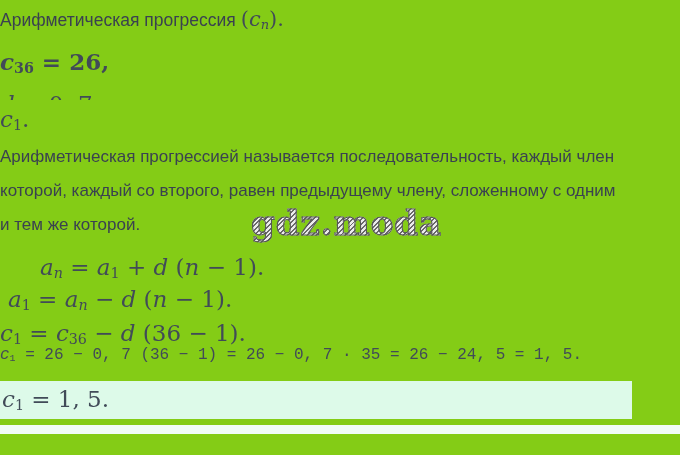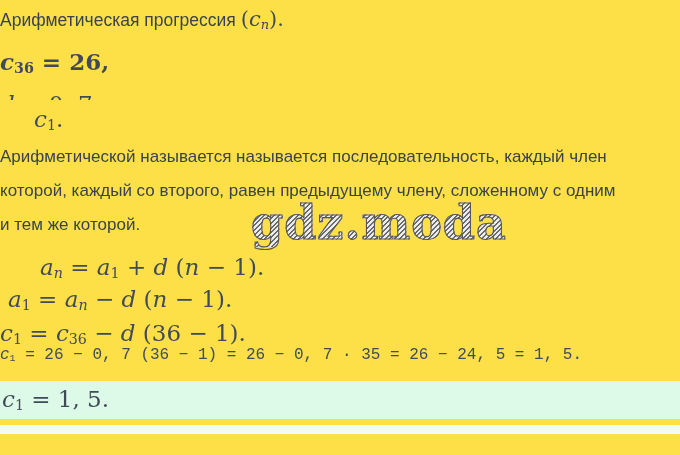--- a/index.html
+++ b/index.html
@@ -1,20 +1,20 @@
 <!DOCTYPE html>
 <html><head>
 <meta charset="utf-8">
 <style>
   html, body { margin: 0; padding: 0; background: #ffffff; }
   .page {
     position: relative;
     width: 680px;
     height: 455px;
-    background: #fde047;
+    background: #84cc16;
     overflow: hidden;
   }
   .sans {
     font-family: "Liberation Sans", sans-serif;
     color: #3a4250;
   }
   .math {
     font-family: "DejaVu Serif", serif;
     color: #414b58;
   }
@@ -47,40 +47,40 @@
     line-height: 34px;
   }
   .def-line { white-space: nowrap; }
 
   .watermark {
     position: absolute;
     left: 251px;
     top: 199px;
     font-family: "DejaVu Serif", serif;
     font-weight: bold;
-    font-size: 46px;
+    font-size: 34px;
     line-height: 48px;
     letter-spacing: 1px;
     color: transparent;
     background: repeating-linear-gradient(135deg, #6a6a6a 0px, #6a6a6a 1.4px, #ececec 1.4px, #ececec 3.4px);
     -webkit-background-clip: text;
     background-clip: text;
     -webkit-text-stroke: 1.1px #565656;
   }
 
   .formula-1 { top: 252px; margin-left: 40px; }
   .formula-2 { top: 284px; padding-left: 8px; }
   .formula-3 { top: 318px; }
   .calc-line { top: 340px; font-size: 16px; font-family: Liberation Mono, monospace; }
 
   .answer-band {
     position: absolute;
     left: 0;
     top: 381px;
-    width: 680px;
+    width: 632px;
     height: 38px;
   }
   .answer-text { position: absolute; left: 2px; top: 3px; }
   .faint-band {
     position: absolute;
     left: 0;
     top: 425px;
     width: 680px;
     height: 9px;
   }
@@ -93,24 +93,24 @@
   <div class="abs sans title" style="color: rgb(58, 66, 80);">
     <span>Арифметическая прогрессия </span><span class="math math-inline" style="color: rgb(65, 75, 88);"><span class="m-u">(</span><span class="m-t">c</span><span class="m-i">n</span><span class="m-u">).</span></span>
   </div>
 
   <div class="abs math math-line given-1" style="color: rgb(65, 75, 88);"><span class="m-t">c</span><span class="m-s">36</span><span class="m-u"> = 26,</span></div>
 
   <div class="abs clipped-line">
     <span class="inner math math-line" style="color: rgb(65, 75, 88);"><span class="m-t">d</span><span class="m-u"> = 0, 7</span></span>
   </div>
 
-  <div class="abs math math-line given-2" style="color: rgb(65, 75, 88); margin-left: 34px;"><span class="m-t">c</span><span class="m-s">1</span><span class="m-u">.</span></div>
+  <div class="abs math math-line given-2" style="color: rgb(65, 75, 88);"><span class="m-t">c</span><span class="m-s">1</span><span class="m-u">.</span></div>
 
   <div class="abs sans definition" style="color: rgb(58, 66, 80);">
-    <div class="def-line">Арифметической называется называется последовательность, каждый член</div>
+    <div class="def-line">Арифметическая прогрессией называется последовательность, каждый член</div>
     <div class="def-line">которой, каждый со второго, равен предыдущему члену, сложенному с одним</div>
     <div class="def-line">и тем же которой.</div>
   </div>
 
   <div class="watermark">gdz.moda</div>
 
   <div class="abs math math-line formula-1" style="color: rgb(65, 75, 88);"><span class="m-t">a</span><span class="m-i">n</span><span class="m-u"> = </span><span class="m-t">a</span><span class="m-s">1</span><span class="m-u"> + </span><span class="m-t">d</span><span class="m-u"> (</span><span class="m-t">n</span><span class="m-u"> − 1).</span></div>
   <div class="abs math math-line formula-2" style="color: rgb(65, 75, 88);"><span class="m-t">a</span><span class="m-s">1</span><span class="m-u"> = </span><span class="m-t">a</span><span class="m-i">n</span><span class="m-u"> − </span><span class="m-t">d</span><span class="m-u"> (</span><span class="m-t">n</span><span class="m-u"> − 1).</span></div>
   <div class="abs math math-line formula-3" style="color: rgb(65, 75, 88);"><span class="m-t">c</span><span class="m-s">1</span><span class="m-u"> = </span><span class="m-t">c</span><span class="m-s">36</span><span class="m-u"> − </span><span class="m-t">d</span><span class="m-u"> (36 − 1).</span></div>
   <div class="abs math math-line calc-line" style="color: rgb(65, 75, 88);"><span class="m-t">c</span><span class="m-s">1</span><span class="m-u"> = 26 − 0, 7 (36 − 1) = 26 − 0, 7 · 35 = 26 − 24, 5 = 1, 5.</span></div>

